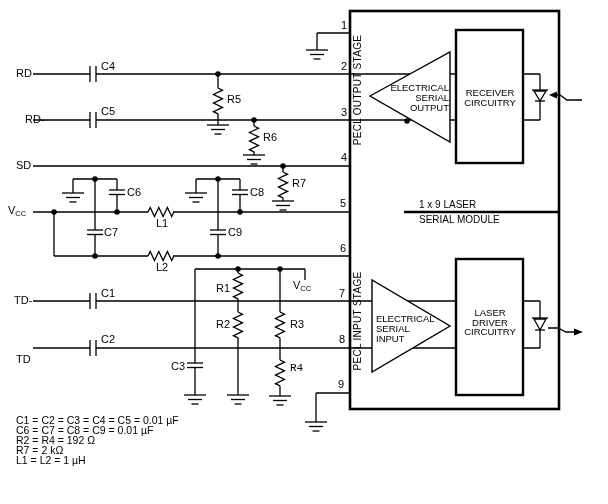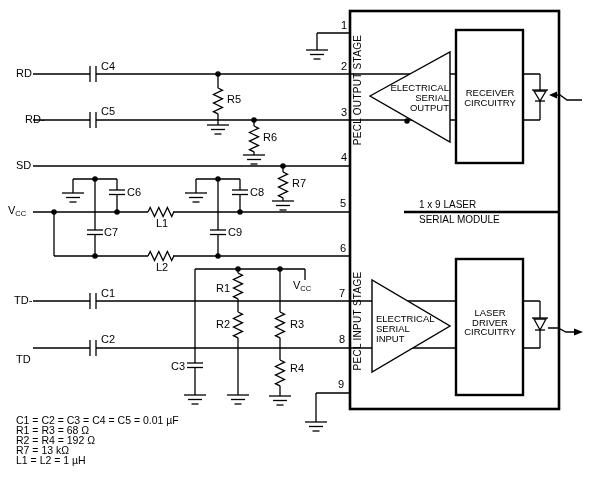--- a/index.html
+++ b/index.html
@@ -184,21 +184,21 @@
   <div class="lbl" style="left:292px;top:178px;">R7</div>
   <div class="lbl" style="left:127px;top:187px;">C6</div>
   <div class="lbl" style="left:250px;top:187px;">C8</div>
   <div class="lbl" style="left:104px;top:227px;">C7</div>
   <div class="lbl" style="left:228px;top:227px;">C9</div>
   <div class="lbl" style="left:156px;top:218px;">L1</div>
   <div class="lbl" style="left:156px;top:262px;">L2</div>
   <div class="lbl" style="left:216px;top:283px;">R1</div>
   <div class="lbl" style="left:216px;top:319px;">R2</div>
   <div class="lbl" style="left:290px;top:319px;">R3</div>
-  <div class="lbl" style="left:290px;top:363px;">R4</div>
+  <div class="lbl" style="left:290px;top:363px;font-family:Liberation Mono, monospace;">R4</div>
   <div class="lbl" style="left:171px;top:361px;">C3</div>
   <div class="lbl" style="left:293px;top:280px;"><span>V</span><span class="sub">CC</span></div>
   <div class="lbl" style="left:101px;top:288px;">C1</div>
   <div class="lbl" style="left:101px;top:334px;">C2</div>
 
   <div class="pin" style="left:329px;top:20px;">1</div>
   <div class="pin" style="left:329px;top:61px;">2</div>
   <div class="pin" style="left:329px;top:107px;">3</div>
   <div class="pin" style="left:329px;top:152px;">4</div>
   <div class="pin" style="left:328px;top:198px;">5</div>
@@ -229,19 +229,19 @@
     <div>LASER</div>
     <div>DRIVER</div>
     <div>CIRCUITRY</div>
   </div>
 
   <div class="modname" style="left:419px;top:199px;width:140px;">1 x 9 LASER</div>
   <div class="modname" style="left:419px;top:214px;width:140px;">SERIAL MODULE</div>
 
   <div class="vals">
     <div>C1 = C2 = C3 = C4 = C5 = 0.01 µF</div>
-    <div>R1 = R3 = 68 Ω</div>
+    <div>C6 = C7 = C8 = C9 = 0.01 µF</div>
     <div>R2 = R4 = 192 Ω</div>
-    <div>R7 = 13 kΩ</div>
+    <div>R7 = 2 kΩ</div>
     <div>L1 = L2 = 1 µH</div>
   </div>
 
 </div>
 
 </body></html>

